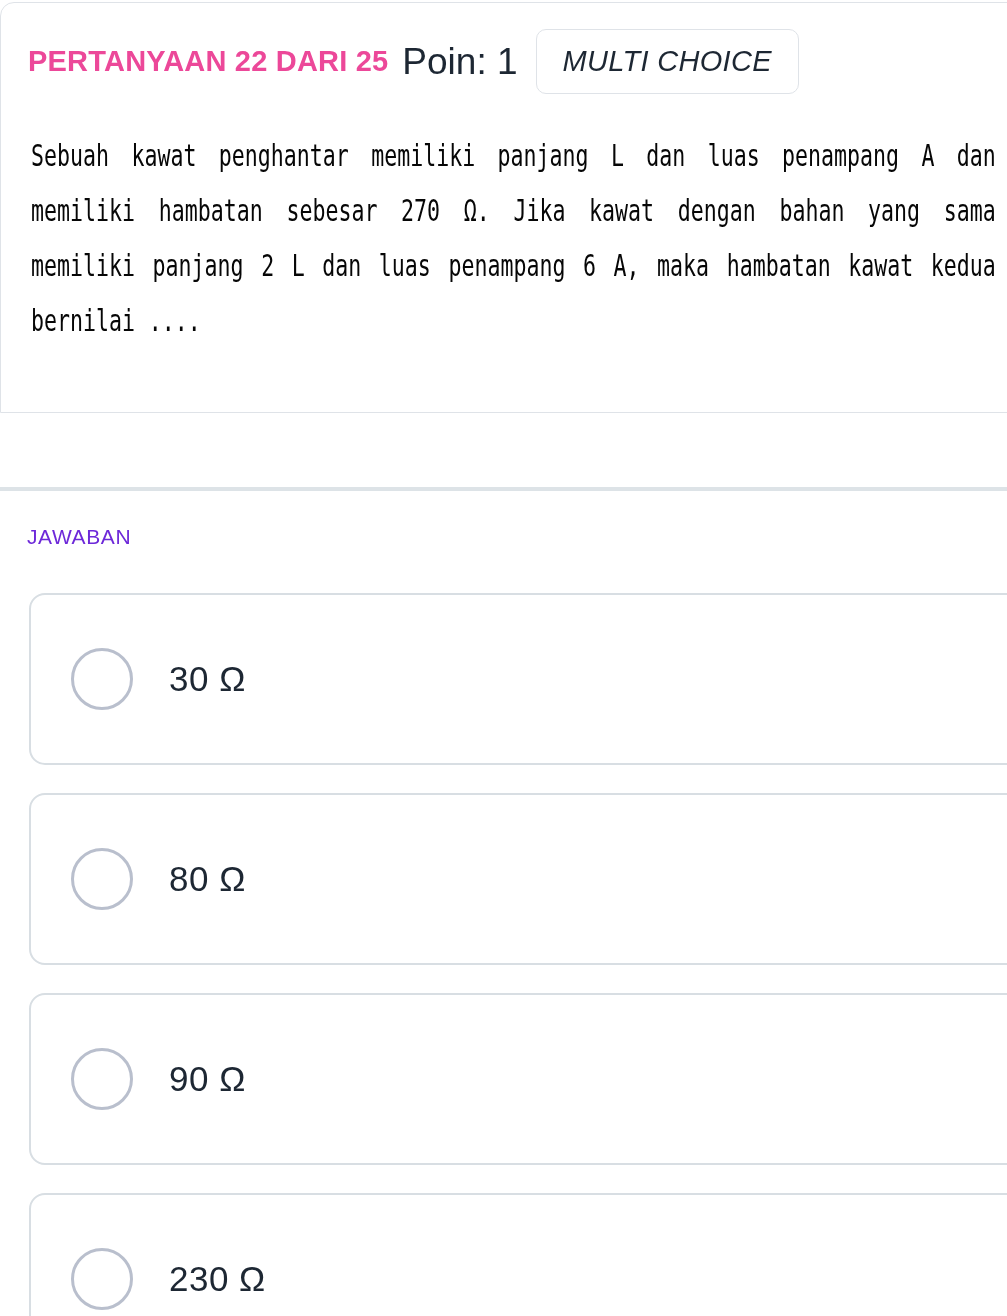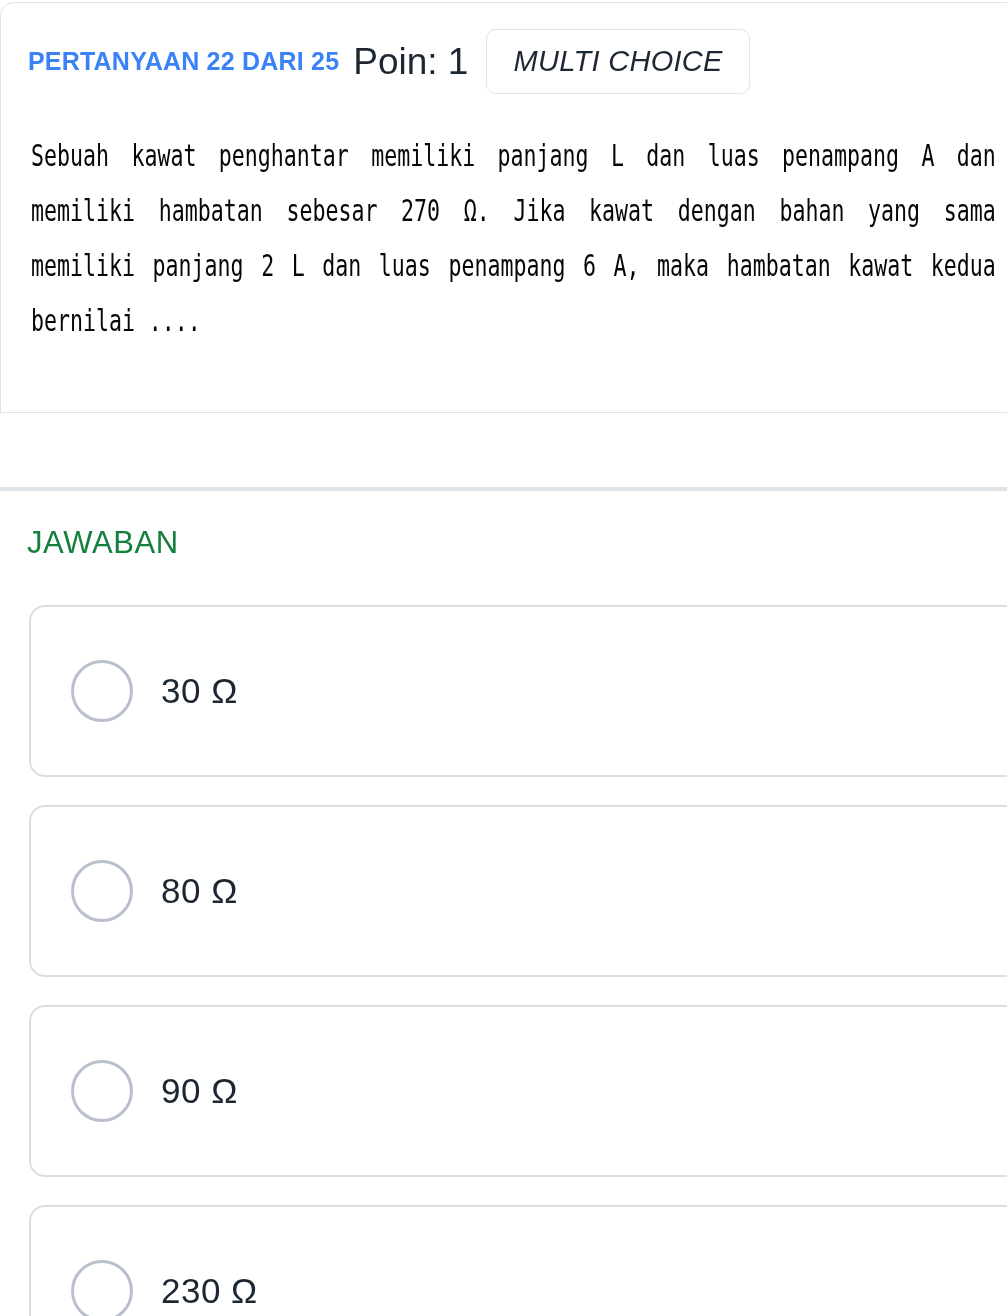--- a/index.html
+++ b/index.html
@@ -29,24 +29,24 @@
   }
 
   
   .card-header {
     display: flex;
     align-items: center;
     padding: 26px 0 26px 27px;
     gap: 18px;
   }
   .header-title {
-    font-size: 25px;
+    font-size: 29px;
     font-weight: 700;
     letter-spacing: 0.2px;
-    color: #3b82f6;
+    color: #ec4899;
     white-space: nowrap;
   }
   .header-points {
     font-size: 37px;
     font-weight: 400;
     color: #1d2733;
     white-space: nowrap;
     margin-left: -4px;
   }
   .type-badge {
@@ -91,24 +91,24 @@
   }
 
   
   .answers-section {
     position: absolute;
     left: 0;
     top: 491px;
     width: 1007px;
   }
   .answers-heading {
-    font-size: 31px;
+    font-size: 21px;
     font-weight: 400;
     letter-spacing: 0.6px;
-    color: #15803d;
+    color: #6d28d9;
     padding: 34px 0 0 27px;
   }
   .options-list {
     margin-top: 44px;
     padding-left: 29px;
   }
   .option-card {
     position: relative;
     width: 1030px;             
     height: 172px;
@@ -126,21 +126,21 @@
     height: 56px;
     border: 3px solid #b9bfcd;
     border-radius: 50%;
     background: #ffffff;
     flex: 0 0 auto;
   }
   .option-label {
     font-size: 35px;
     font-weight: 400;
     color: #1d2733;
-    margin-left: 28px;
+    margin-left: 36px;
     letter-spacing: 0.5px;
     white-space: nowrap;
   }
 </style>
 </head>
 <body>
 
 <div class="quiz-card">
 
   <div class="card-header">

